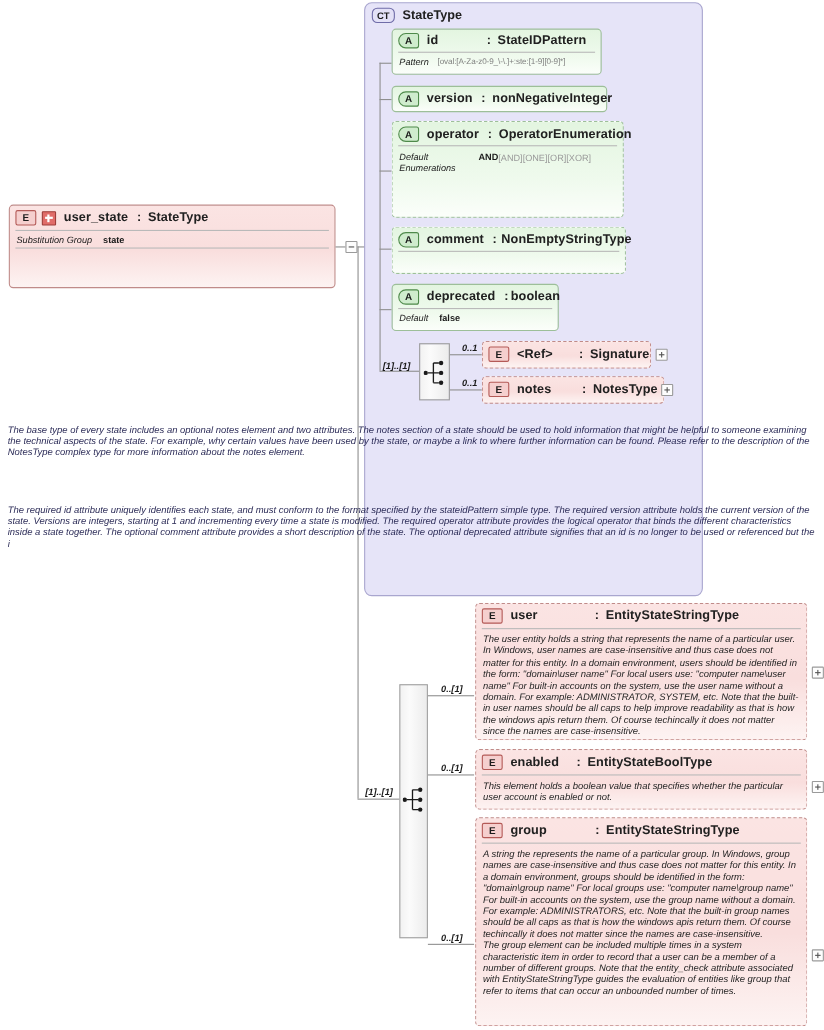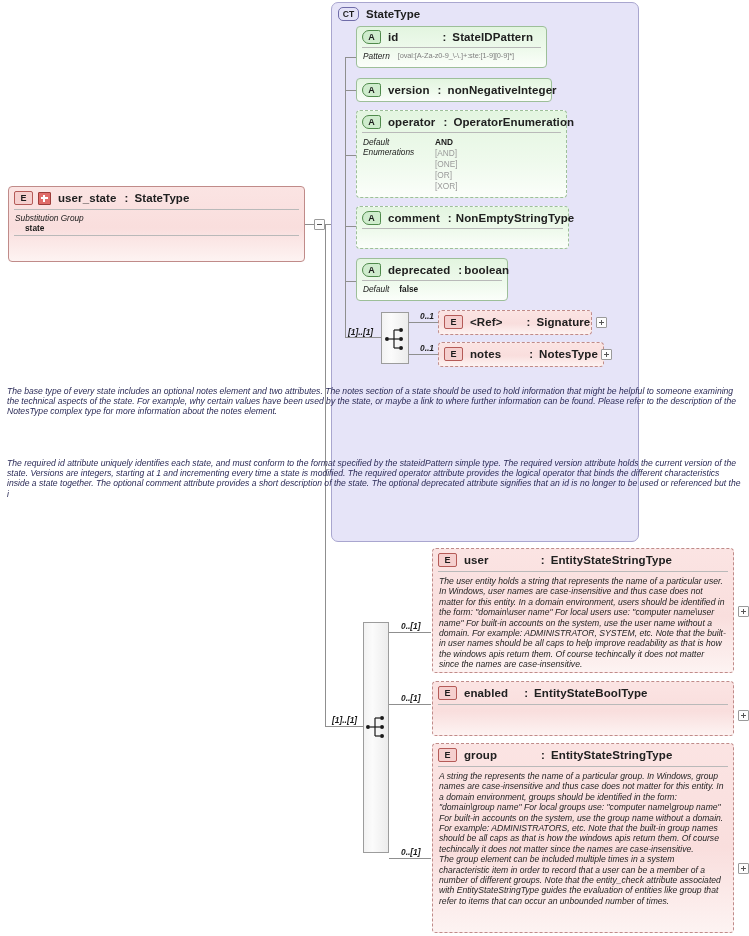--- a/index.html
+++ b/index.html
@@ -140,21 +140,21 @@
 
   <div class="box el solid" style="left:8px;top:186px;width:297px;height:76px;">
     <div class="hdr" style="padding-top:4px;">
       <span class="badge badge-e">E</span>
       <span class="plusmark"></span>
       <span class="nm">user_state</span>
       <span class="tp" style="margin-left:8px;">:</span>
       <span class="tp" style="margin-left:6px;">StateType</span>
     </div>
     <div class="sep" style="margin-top:1px;"></div>
-    <div class="props" style="padding-bottom:2px;flex-direction:column;">
+    <div class="props" style="padding-bottom:2px;">
       <span class="k">Substitution Group</span>
       <span class="v">state</span>
     </div>
     <div class="sep"></div>
   </div>
 
   <div class="ln lnh" style="left:305px;top:224px;width:9px;"></div>
   <div class="expander" style="left:314px;top:219px;"></div>
   <div class="ln lnh" style="left:325px;top:224px;width:7px;"></div>
 
@@ -202,21 +202,21 @@
       <span class="nm">operator</span>
       <span class="tp" style="margin-left:8px;">:</span>
       <span class="tp" style="margin-left:6px;">OperatorEnumeration</span>
     </div>
     <div class="sep"></div>
     <div class="props" style="padding-top:4px;">
       <div style="display:flex;flex-direction:column;width:68px;">
         <span class="k">Default</span>
         <span class="k">Enumerations</span>
       </div>
-      <div style="display:flex;flex-direction:column;margin-left:4px;">
+      <div style="display:flex;flex-direction:row;margin-left:4px;">
         <span class="v" style="margin-left:0;">AND</span>
         <span style="color:#9a9a9a;margin-top:1px;">[AND]</span>
         <span style="color:#9a9a9a;margin-top:1px;">[ONE]</span>
         <span style="color:#9a9a9a;margin-top:1px;">[OR]</span>
         <span style="color:#9a9a9a;margin-top:1px;">[XOR]</span>
       </div>
     </div>
   </div>
 
   <div class="ln lnh" style="left:345px;top:226px;width:11px;"></div>
@@ -320,20 +320,21 @@
   <div class="ln lnh" style="left:389px;top:704px;width:42px;"></div>
   <div class="occ" style="left:401px;top:693px;">0..[1]</div>
   <div class="box el" style="left:432px;top:681px;width:302px;height:55px;">
     <div class="hdr" style="padding-top:4px;">
       <span class="badge badge-e">E</span>
       <span class="nm">enabled</span>
       <span class="tp" style="margin-left:16px;">:</span>
       <span class="tp" style="margin-left:6px;">EntityStateBoolType</span>
     </div>
     <div class="sep" style="margin-top:1px;"></div>
+    <div class="doc">This element holds a boolean value that specifies whether the particular user account is enabled or not.</div>
   </div>
   <div class="expander plus" style="left:738px;top:710px;"></div>
 
   <div class="ln lnh" style="left:389px;top:858px;width:42px;"></div>
   <div class="occ" style="left:401px;top:847px;">0..[1]</div>
   <div class="box el" style="left:432px;top:743px;width:302px;height:190px;">
     <div class="hdr" style="padding-top:4px;">
       <span class="badge badge-e">E</span>
       <span class="nm">group</span>
       <span class="tp" style="margin-left:44px;">:</span>

